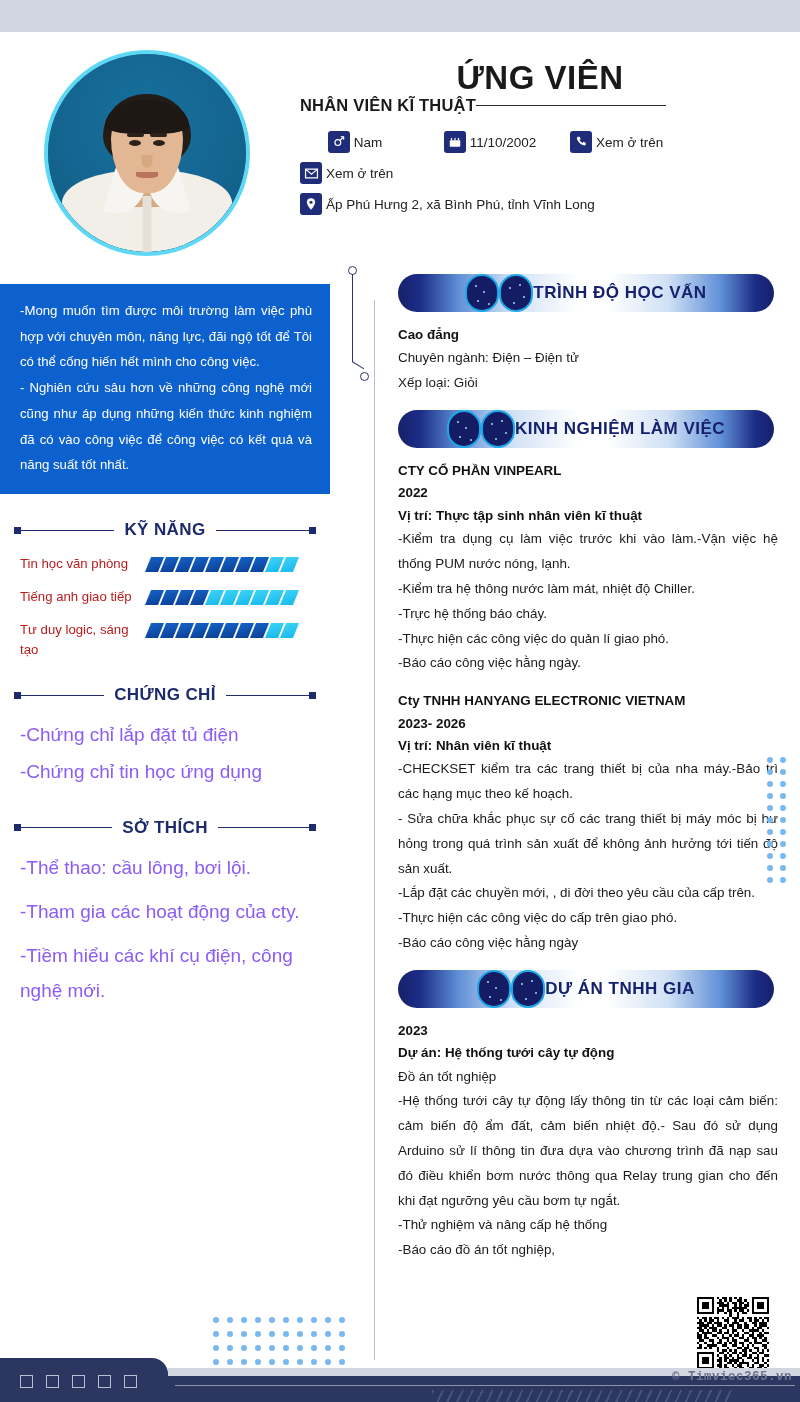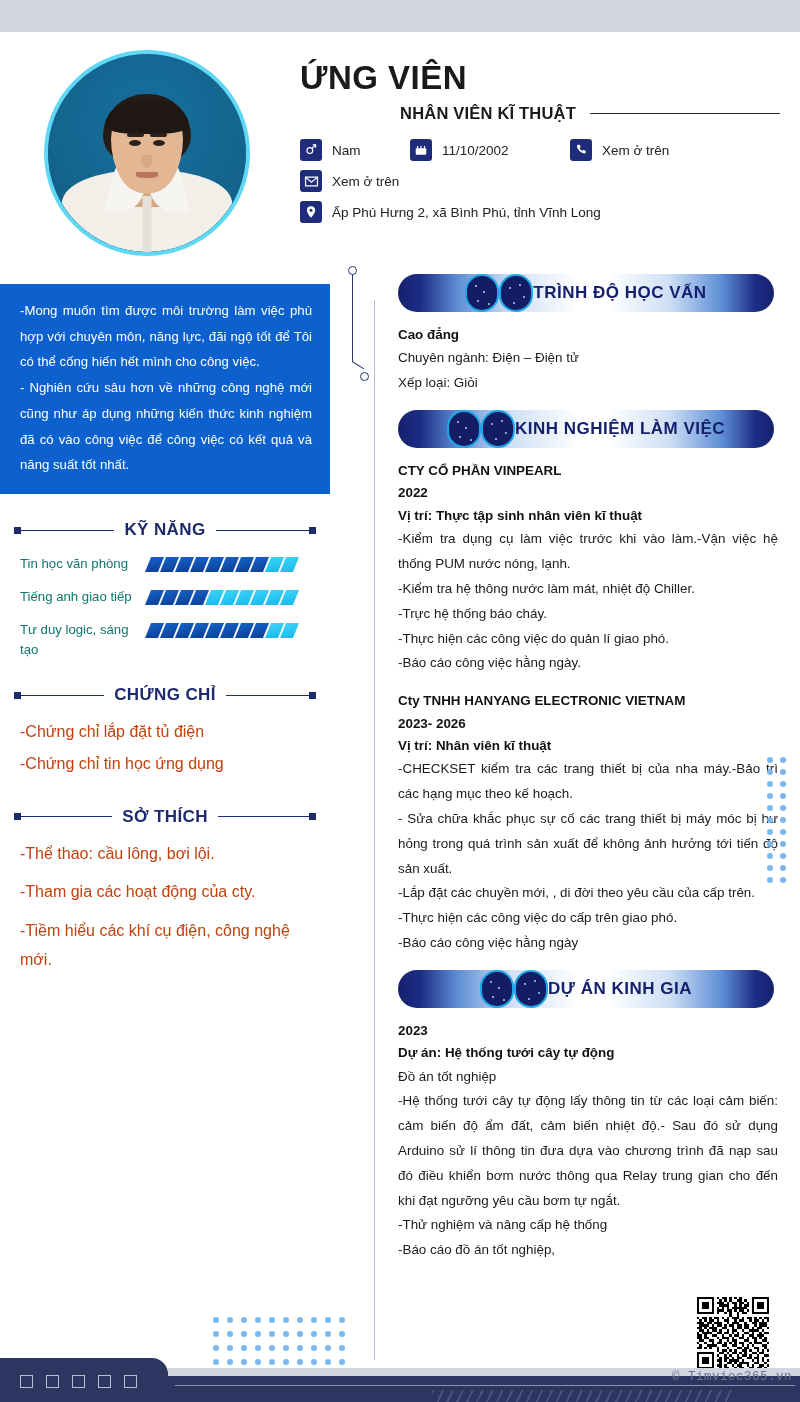--- a/index.html
+++ b/index.html
@@ -121,32 +121,32 @@
   .p-placket {
     position: absolute; left: 50%; bottom: 0;
     transform: translateX(-50%);
     width: 9px; height: 56px;
     background: #e6e1d8;
   }
 
   .head-text { position: absolute; left: 300px; top: 28px; width: 480px; }
   .name {
     font-size: 33px; font-weight: 700; color: #1a1a1a;
-    letter-spacing: 0.5px; line-height: 1.1;
-  }
-  .role-row { display: flex; align-items: center; gap: 14px; margin-top: 8px; justify-content: flex-end; }
+    letter-spacing: 0.5px; line-height: 1.1; text-align: center;
+  }
+  .role-row { display: flex; align-items: center; margin-top: 0; }
   .role {
     font-size: 16.5px; font-weight: 700; color: #1a1a1a;
     letter-spacing: 0.2px; white-space: nowrap;
   }
   .role-line { flex: 1; height: 1px; background: #2b2b2b; max-width: 190px; }
 
   .contact-grid { margin-top: 16px; }
   .c-row { display: flex; align-items: center; margin-bottom: 9px; }
-  .c-item { display: flex; align-items: center; gap: 10px; }
+  .c-item { display: flex; align-items: center; gap: 4px; justify-content: center; }
   .c-item.gender { width: 110px; }
   .c-item.dob { width: 160px; }
   .ic {
     width: 22px; height: 22px; flex: 0 0 22px;
     background: #1f2c7a; border-radius: 3px;
     display: flex; align-items: center; justify-content: center;
     color: #fff;
   }
   .ic svg { display: block; }
   .c-txt { font-size: 13.5px; color: #222; white-space: nowrap; }
@@ -179,33 +179,33 @@
     letter-spacing: 0.4px; white-space: nowrap; padding: 0 2px;
   }
 
   .skills { margin: 14px 20px 0 20px; }
   .skill-row {
     display: flex; align-items: flex-start;
     margin-bottom: 13px;
   }
   .skill-name {
     width: 128px; flex: 0 0 128px;
-    font-size: 13.2px; color: #0f766e; line-height: 1.5;
+    font-size: 13.2px; color: #b91c1c; line-height: 1.5;
   }
   .skill-bar { display: flex; gap: 2px; padding-top: 3px; }
   .seg {
     width: 13px; height: 15px;
     transform: skewX(-22deg);
   }
   .seg.on  { background: linear-gradient(160deg, #1463c7 0%, #0c3f96 100%); }
   .seg.off { background: linear-gradient(160deg, #3fd3f7 0%, #18b9ec 100%); }
 
   .bullets { margin: 12px 20px 0 20px; }
   .bullets div {
-    font-size: 16px; color: #c2410c;
+    font-size: 19px; color: #8b5cf6;
     line-height: 1.85; margin-bottom: 2px;
   }
   .bullets.spaced div { margin-bottom: 9px; }
 
   .dots-bl {
     position: absolute; left: 213px; top: 1317px;
     display: grid;
     grid-template-columns: repeat(10, 14px);
     grid-template-rows: repeat(4, 14px);
   }
@@ -314,21 +314,21 @@
     position: absolute; left: 168px; bottom: 26px;
     width: 632px; height: 8px; background: #d2d6e0;
   }
   .f-rule {
     position: absolute; left: 175px; bottom: 16px;
     width: 620px; height: 1.4px; background: #8b93ac;
   }
   .f-credit {
     position: absolute; right: 8px; bottom: 18px;
     font-family: "Liberation Mono", "DejaVu Sans Mono", monospace;
-    font-size: 12.5px; color: #6d7490; letter-spacing: 0.5px;
+    font-size: 12.5px; color: #6d7490; letter-spacing: 0.5px; font-weight: bold;
   }
   .f-hatch {
     position: absolute; left: 432px; bottom: 0;
     width: 300px; height: 12px;
     background: repeating-linear-gradient(115deg,
         #46527c 0 2px, #2b3760 2px 9px);
   }
 </style>
 </head>
 <body>
@@ -590,21 +590,21 @@
           <i style="left:16px; top:15px"></i>
         <i style="left:10px; top:24px"></i>
           <i style="left:21px; top:27px"></i>
       </span>
       <span class="pill-cap r">
         <i style="left:8px;  top:11px"></i>
           <i style="left:18px; top:8px"></i>
         <i style="left:12px; top:26px"></i>
           <i style="left:22px; top:20px"></i>
       </span>
-      <span>DỰ ÁN KINH GIA</span>
+      <span>DỰ ÁN TNHH GIA</span>
     </div>
 
     <div class="blk">
       <div class="b-strong">2023</div>
       <div class="b-strong">Dự án: Hệ thống tưới cây tự động</div>
       <div class="b-line">Đồ án tốt nghiệp</div>
       <div id="proj-details">
           <div class="b-line j">-Hệ thống tưới cây tự động lấy thông tin từ các loại cảm biến: cảm biến độ ẩm đất, cảm biến nhiệt độ.- Sau đó sử dụng Arduino sử lí thông tin đưa dựa vào chương trình đã nạp sau đó điều khiển bơm nước thông qua Relay trung gian cho đến khi đạt ngưỡng yêu cầu bơm tự ngắt.</div>
           <div class="b-line j">-Thử nghiệm và nâng cấp hệ thống</div>
           <div class="b-line j">-Báo cáo đồ án tốt nghiệp,</div>

